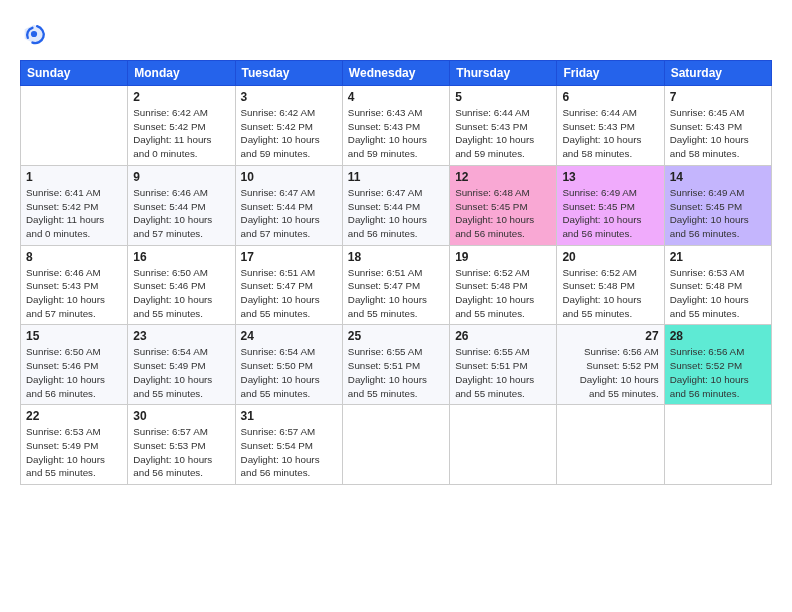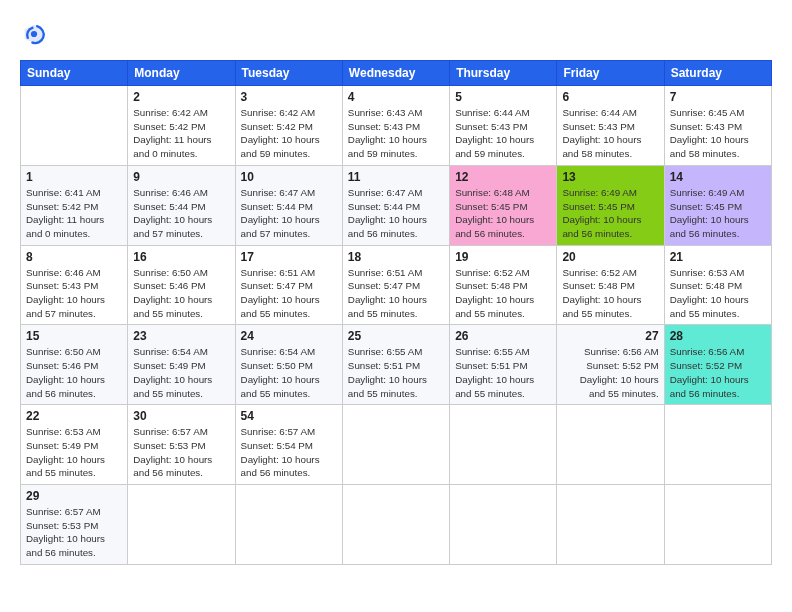--- a/index.html
+++ b/index.html
@@ -216,21 +216,21 @@
         </div>
       </td>
           <td style="background: #f9a8d4;">
         <span class="day-num">12</span>
         <div class="day-info">
           Sunrise: 6:48 AM<br>
           Sunset: 5:45 PM<br>
           Daylight: 10 hours and 56 minutes.
         </div>
       </td>
-          <td style="background: #84cc16;">
+          <td style="background: #f0abfc;">
         <span class="day-num">13</span>
         <div class="day-info">
           Sunrise: 6:49 AM<br>
           Sunset: 5:45 PM<br>
           Daylight: 10 hours and 56 minutes.
         </div>
       </td>
           <td style="background: #c4b5fd;">
         <span class="day-num">14</span>
         <div class="day-info">
@@ -367,43 +367,27 @@
       </td>
           <td>
         <span class="day-num">30</span>
         <div class="day-info">
           Sunrise: 6:57 AM<br>
           Sunset: 5:53 PM<br>
           Daylight: 10 hours and 56 minutes.
         </div>
       </td>
           <td>
-        <span class="day-num">54</span>
+        <span class="day-num">31</span>
         <div class="day-info">
           Sunrise: 6:57 AM<br>
           Sunset: 5:54 PM<br>
           Daylight: 10 hours and 56 minutes.
         </div>
       </td>
-          <td class="empty-cell"></td>
-          <td class="empty-cell"></td>
-          <td class="empty-cell"></td>
-          <td class="empty-cell"></td>
-        </tr>
-        <tr>
-          <td style="background: rgb(247, 248, 252);">
-        <span class="day-num">29</span>
-        <div class="day-info">
-          Sunrise: 6:57 AM<br>
-          Sunset: 5:53 PM<br>
-          Daylight: 10 hours and 56 minutes.
-        </div>
-      </td>
-          <td class="empty-cell"></td>
-          <td class="empty-cell"></td>
           <td class="empty-cell"></td>
           <td class="empty-cell"></td>
           <td class="empty-cell"></td>
           <td class="empty-cell"></td>
         </tr>
       </tbody>
   </table>
 </div>
 
 </body></html>

